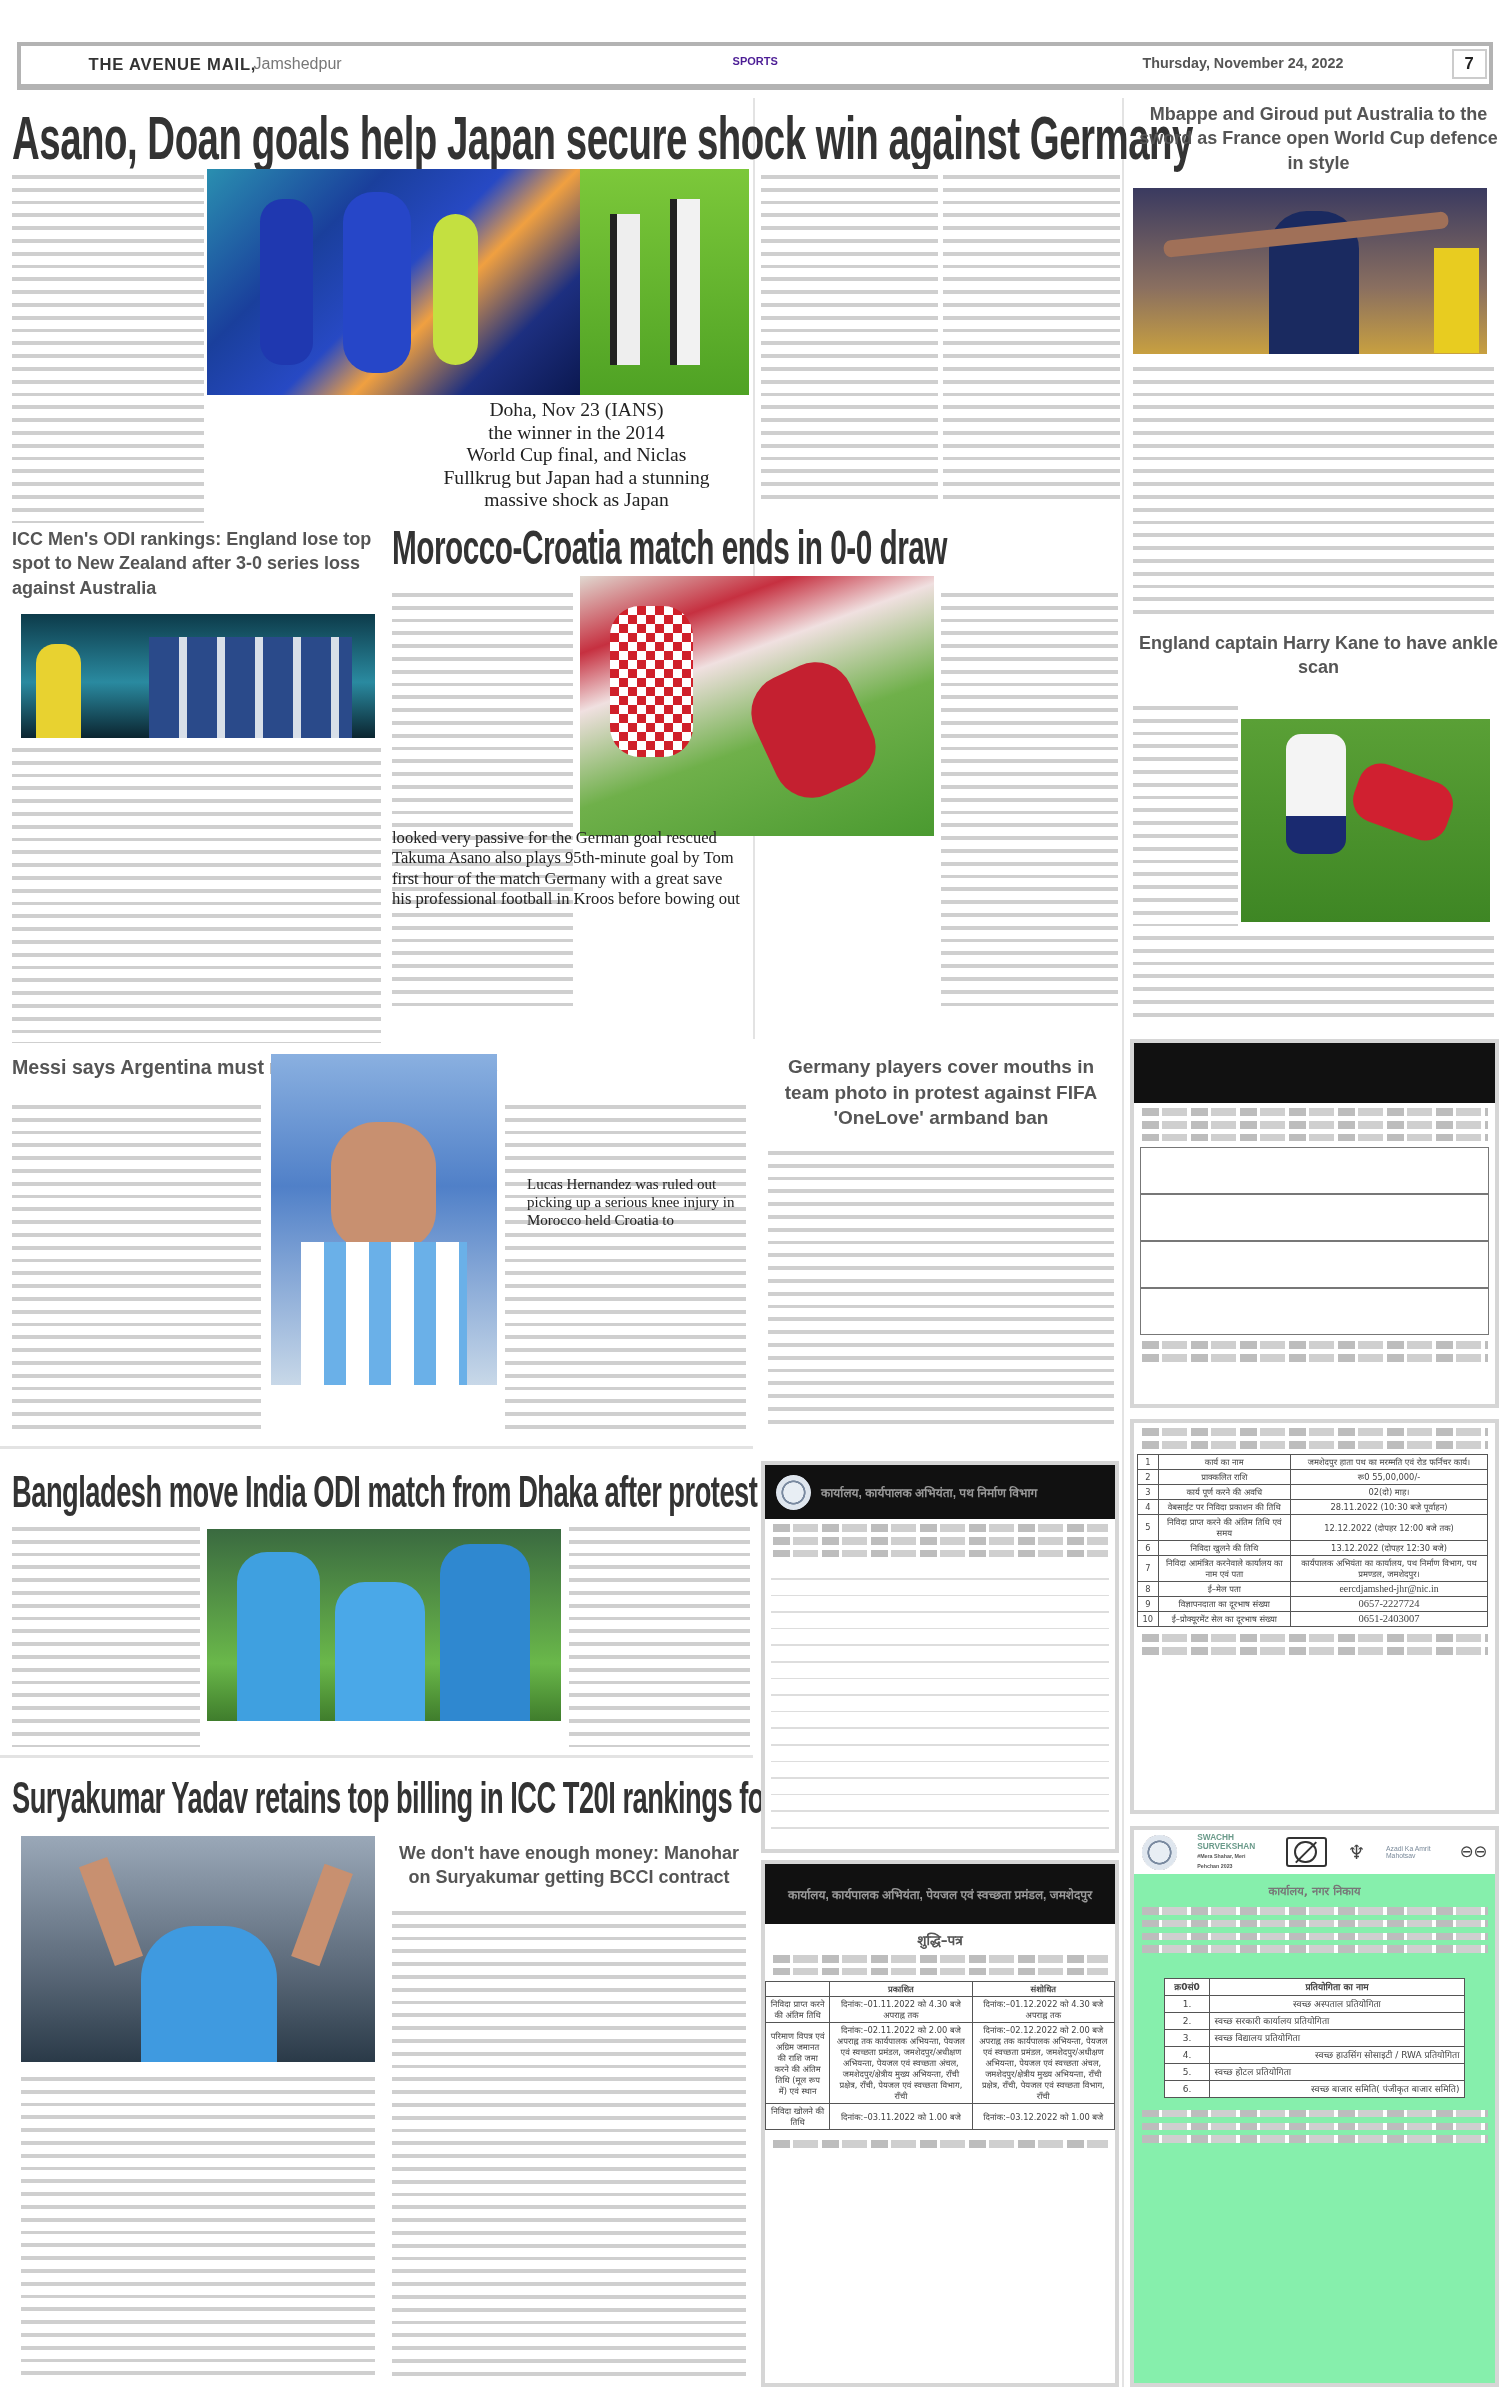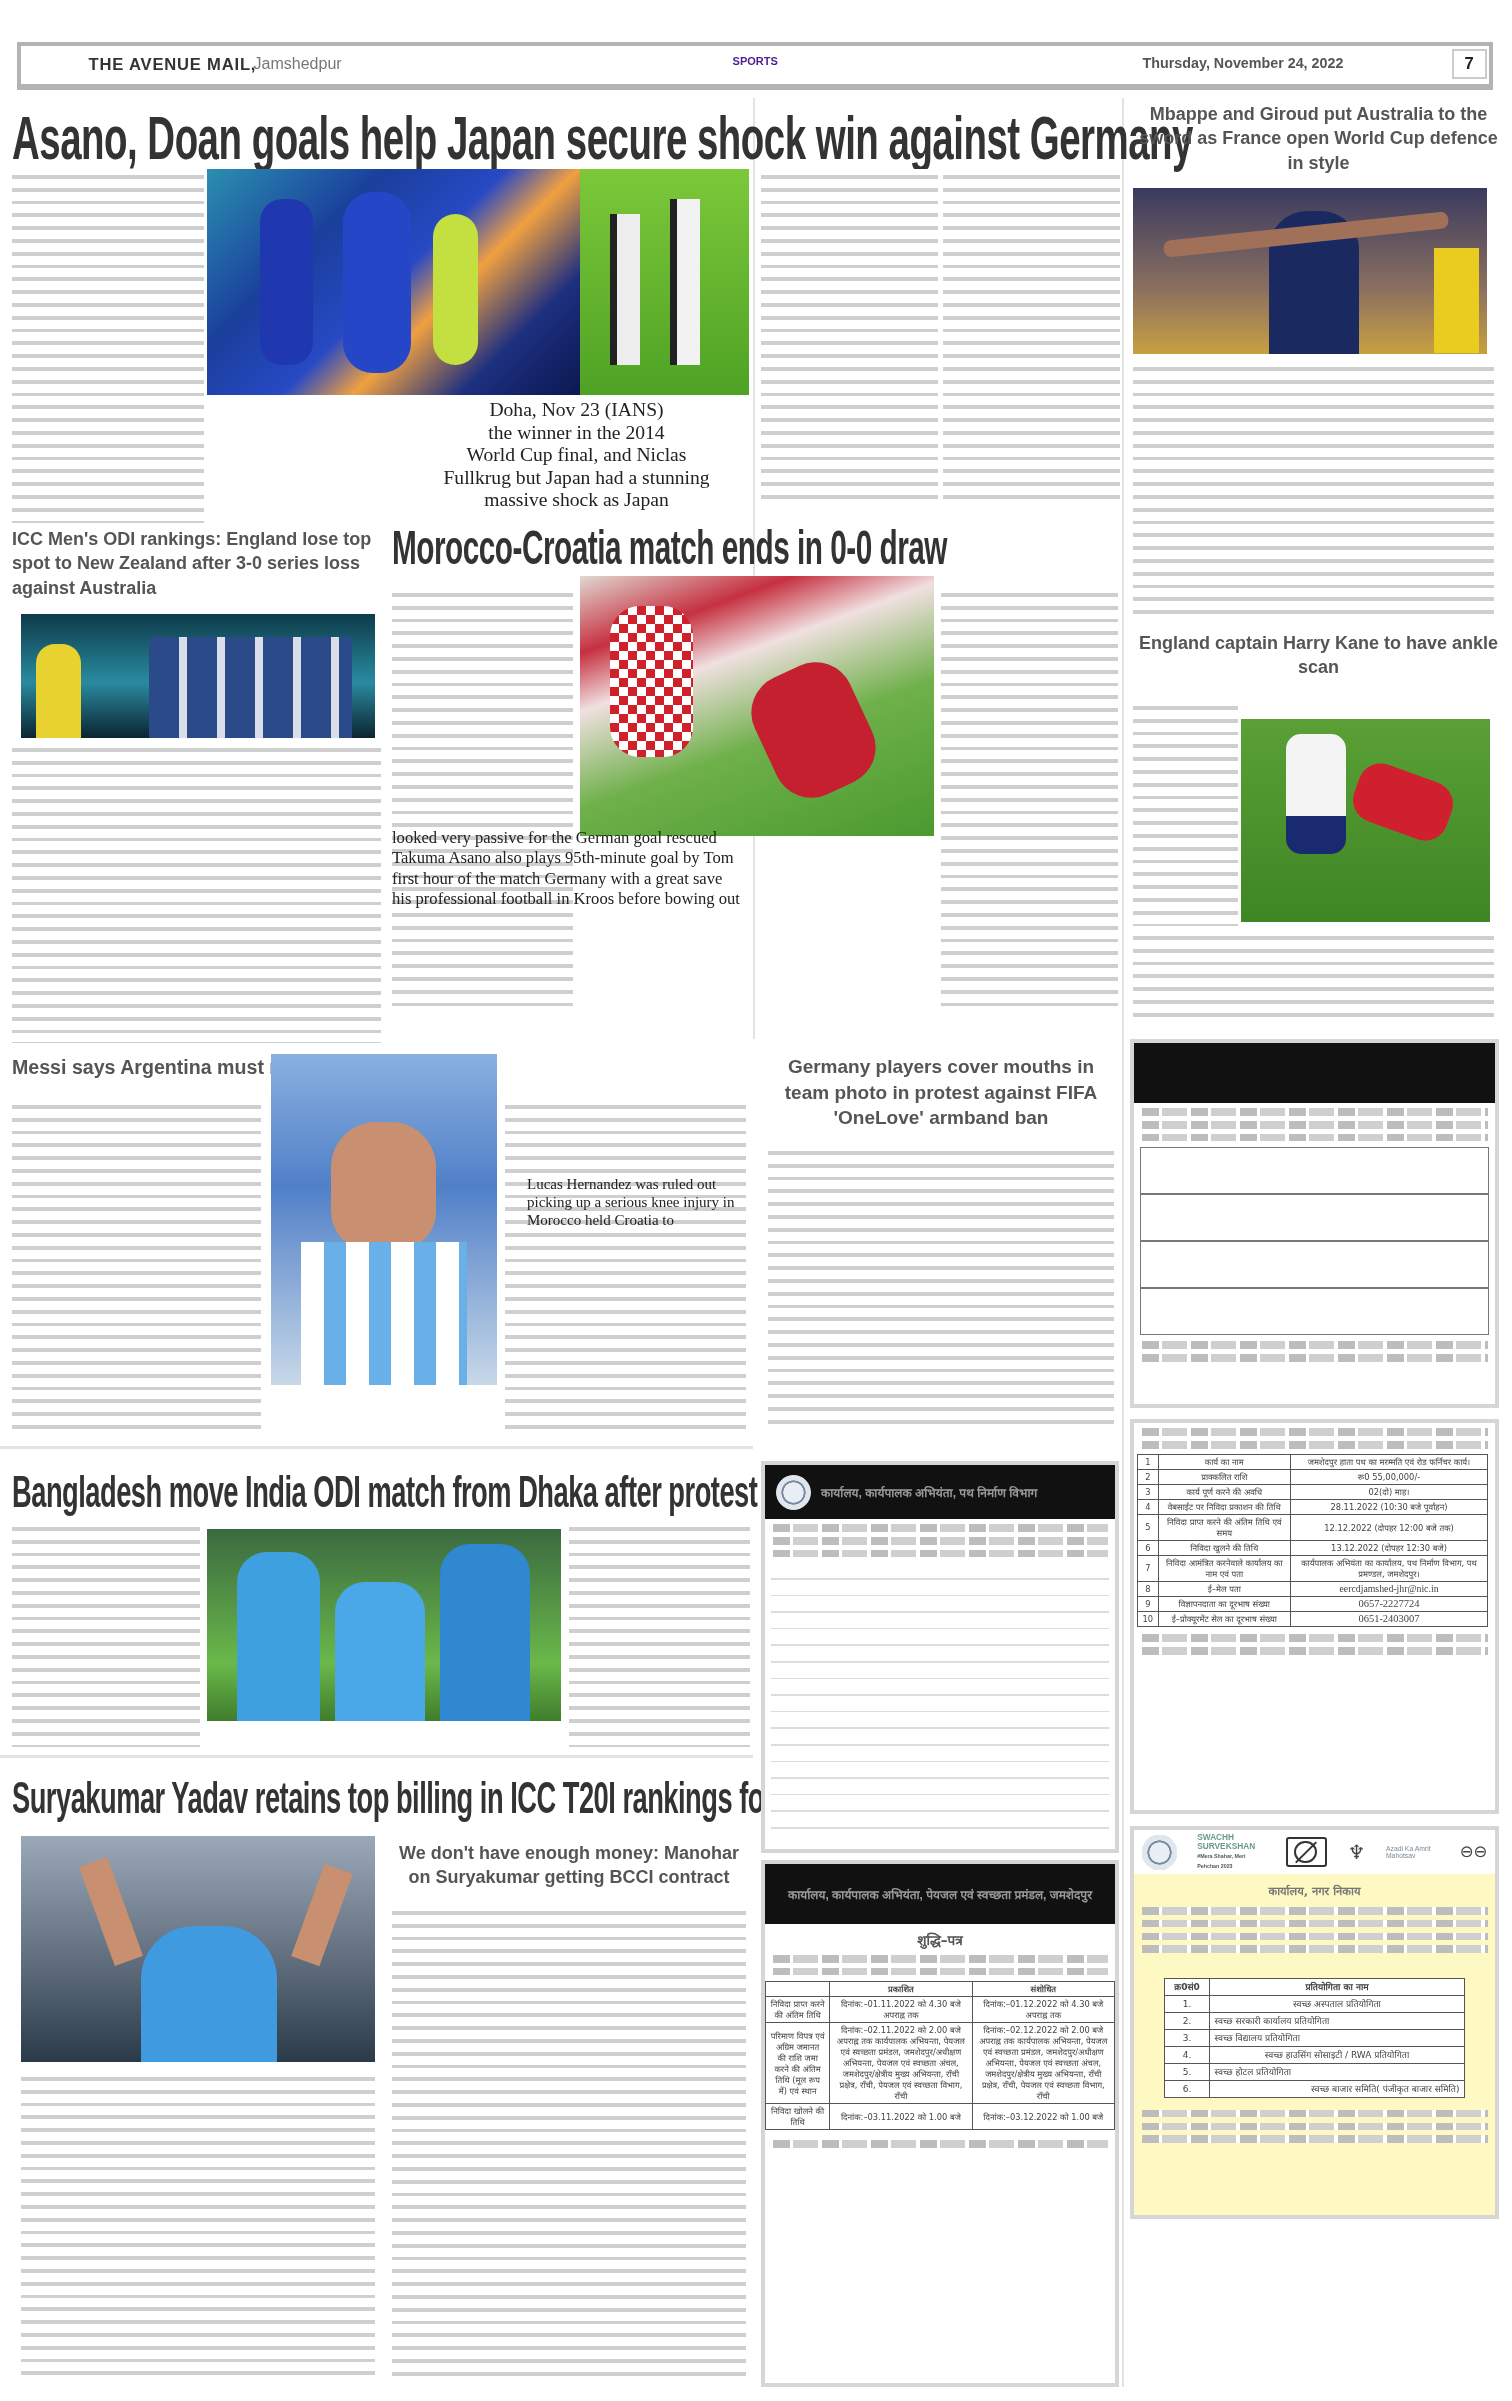--- a/index.html
+++ b/index.html
@@ -246,21 +246,21 @@
           <td>10</td>
           <td>ई–प्रोक्यूरमेंट सेल का दूरभाष संख्या</td>
           <td style="font-family:'Liberation Serif',serif;font-size:10.5px">0651-2403007</td>
         </tr>
   </tbody>
     </table>
   <div class="blur-txt" style="margin-top:7.5px"></div>
     <div class="blur-txt"></div>
 </div>
 
-<div class="notice" style="left:1130px;top:1826px;width:369px;height:393px;background:#fef9c3">
+<div class="notice" style="left:1130px;top:1826px;width:369px;height:561px;background:#86efac">
   <div style="display:flex;align-items:center;justify-content:space-between;padding:6px 7.5px;background:#fff;height:44px">
     <span class="seal"></span>
     <span style="font-family:'Liberation Sans',sans-serif;font-weight:bold;color:#6a9a8a;font-size:8.3px;line-height:9px;width:68px">
       <span>SWACHH SURVEKSHAN</span><br>
       <span style="font-size:5.3px;color:#555">#Mera Shahar, Meri Pehchan 2023</span>
     </span>
     <span style="width:41px;height:30px;border:2.3px solid #333;border-radius:3px;position:relative;display:inline-block">
       <span style="position:absolute;left:6px;top:1.5px;width:22.6px;height:22.6px;border:2.3px solid #333;border-radius:50%"></span>
       <span style="position:absolute;left:16.6px;top:-1.5px;width:2.3px;height:29px;background:#333;transform:rotate(45deg)"></span>
     </span>
@@ -286,21 +286,21 @@
     <tr>
           <td>2.</td>
           <td style="text-align:left">स्वच्छ सरकारी कार्यालय प्रतियोगिता</td>
         </tr>
     <tr>
           <td>3.</td>
           <td style="text-align:left">स्वच्छ विद्यालय प्रतियोगिता</td>
         </tr>
     <tr>
           <td>4.</td>
-          <td style="text-align:center">स्वच्छ हाउसिंग सोसाइटी / RWA प्रतियोगिता</td>
+          <td style="text-align:right">स्वच्छ हाउसिंग सोसाइटी / RWA प्रतियोगिता</td>
         </tr>
     <tr>
           <td>5.</td>
           <td style="text-align:left">स्वच्छ होटल प्रतियोगिता</td>
         </tr>
     <tr>
           <td>6.</td>
           <td style="text-align:right">स्वच्छ बाजार समिति( पंजीकृत बाजार समिति)</td>
         </tr>
   </tbody>

